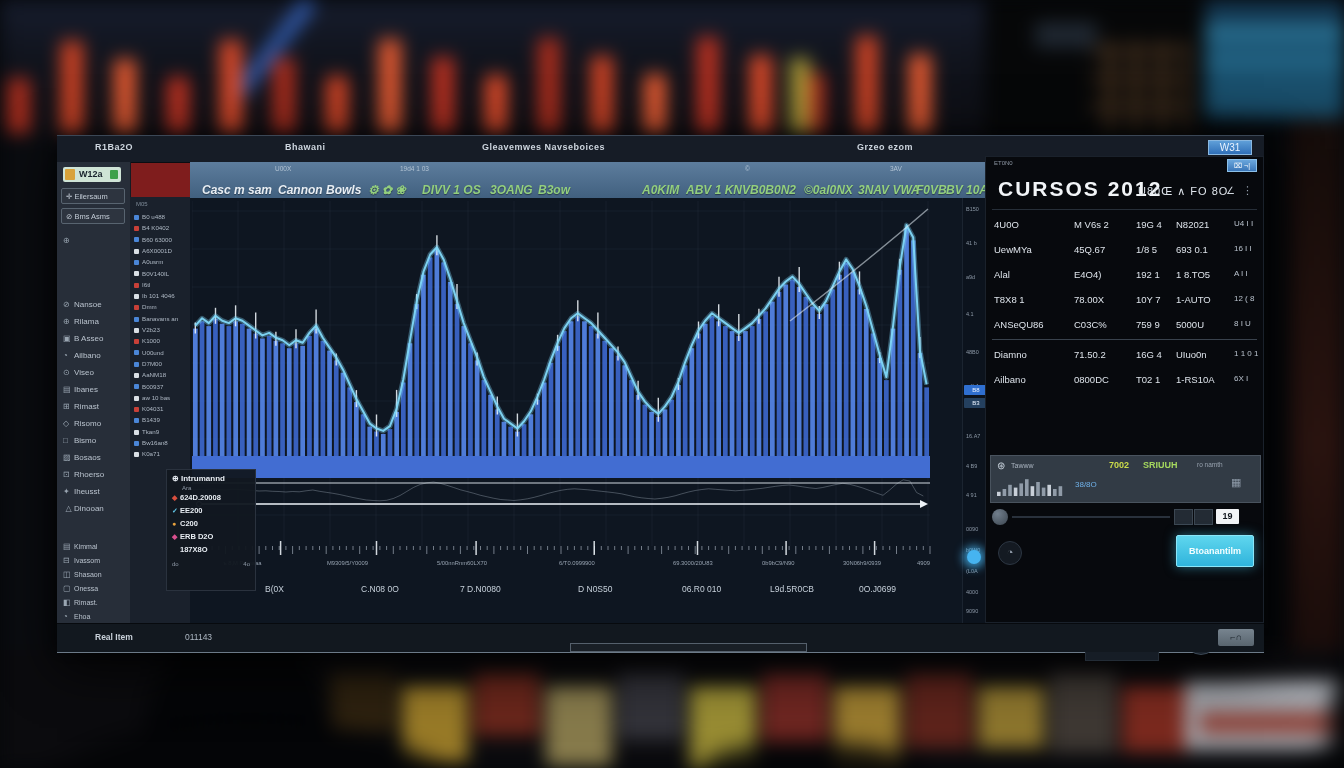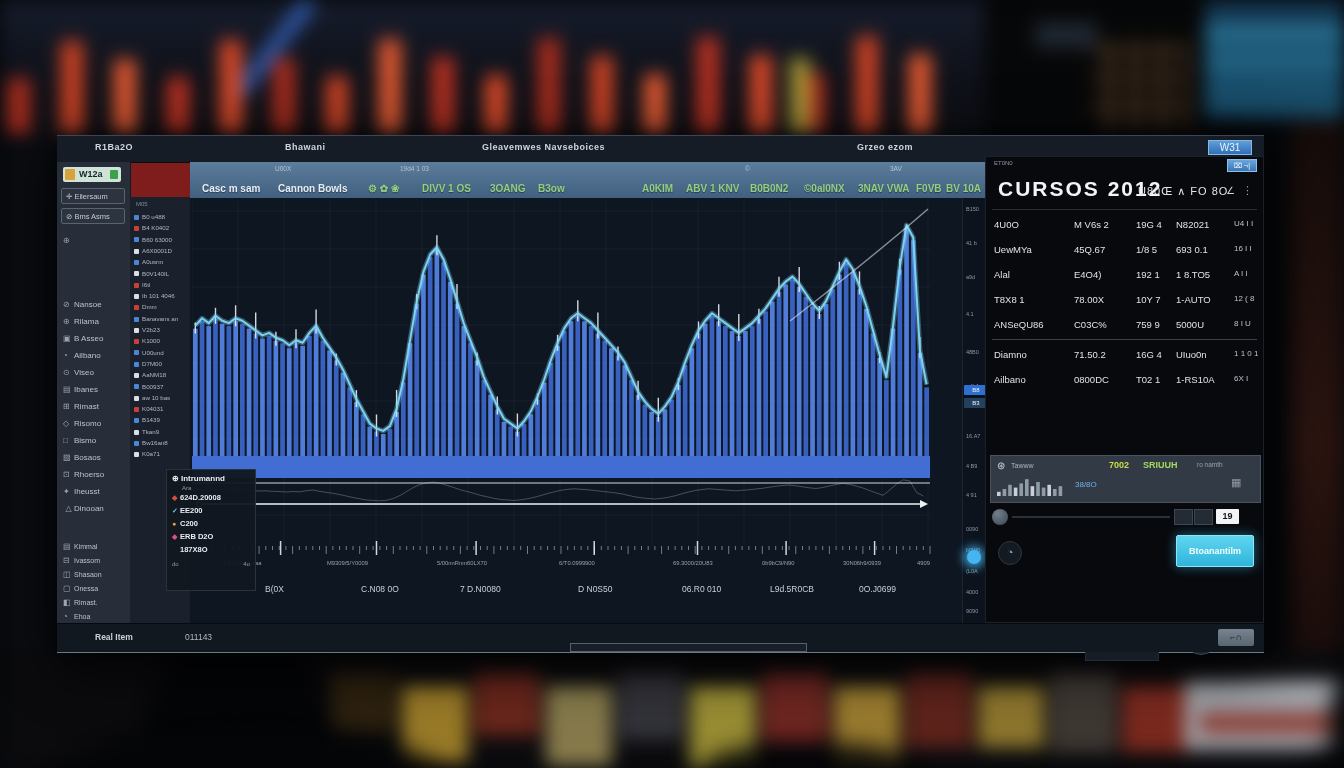--- a/index.html
+++ b/index.html
@@ -30,21 +30,21 @@
   .sideitem .ic{display:inline-block;width:11px;color:#9aa6b2;font-size:8px;}
   
   #watchlist{position:absolute;left:73px;top:61px;width:60px;height:426px;background:#1a212c;border-right:1px solid #10151d;}
   #watchlist-header{position:absolute;left:6px;top:4px;font-size:6px;color:#7e8a98;}
   .wlitem{position:absolute;left:4px;height:11px;font-size:6.2px;color:#aeb8c4;white-space:nowrap;}
   .wlitem .dot{display:inline-block;width:5px;height:5px;border-radius:1px;margin-right:3px;vertical-align:middle;}
   
   #toolbar{position:absolute;left:133px;top:26px;width:795px;height:36px;
     background:linear-gradient(180deg,#5d7d9d,#41607f);border-bottom:1px solid #1c2836;}
   .tb-top{position:absolute;top:3px;font-size:6.5px;color:#c9d6e2;opacity:.8;}
-  .tb-btn{position:absolute;top:21px;font-size:10px;font-weight:bold;color:#93cf7e;text-shadow:0 1px 1px rgba(0,0,0,.4);white-space:nowrap;}
+  .tb-btn{position:absolute;top:21px;font-size:12px;font-weight:bold;color:#93cf7e;text-shadow:0 1px 1px rgba(0,0,0,.4);white-space:nowrap;font-style:italic;}
   .tb-btn.white{color:#e8eef4;}
   #chart-area{position:absolute;left:133px;top:62px;width:772px;height:425px;background:#0e1621;}
   #chart-svg{position:absolute;left:2px;top:3px;}
   #chart-overlay{position:absolute;left:0px;top:5px;width:58px;height:268px;background:rgba(180,198,220,.10);border-right:1px solid rgba(180,198,220,.12);}
   .ov-label{position:absolute;left:5px;font-size:7.5px;color:#cdd7e2;}
   
   #legend{position:absolute;left:109px;top:333px;width:90px;height:122px;background:rgba(18,24,32,.96);
     border:1px solid #2a323e;z-index:5;padding:4px 5px;box-sizing:border-box;}
   #legend .hd{font-size:8px;font-weight:bold;color:#e8edf3;}
   #legend .sub{font-size:6px;color:#8d98a5;margin:2px 0 2px 10px;}

